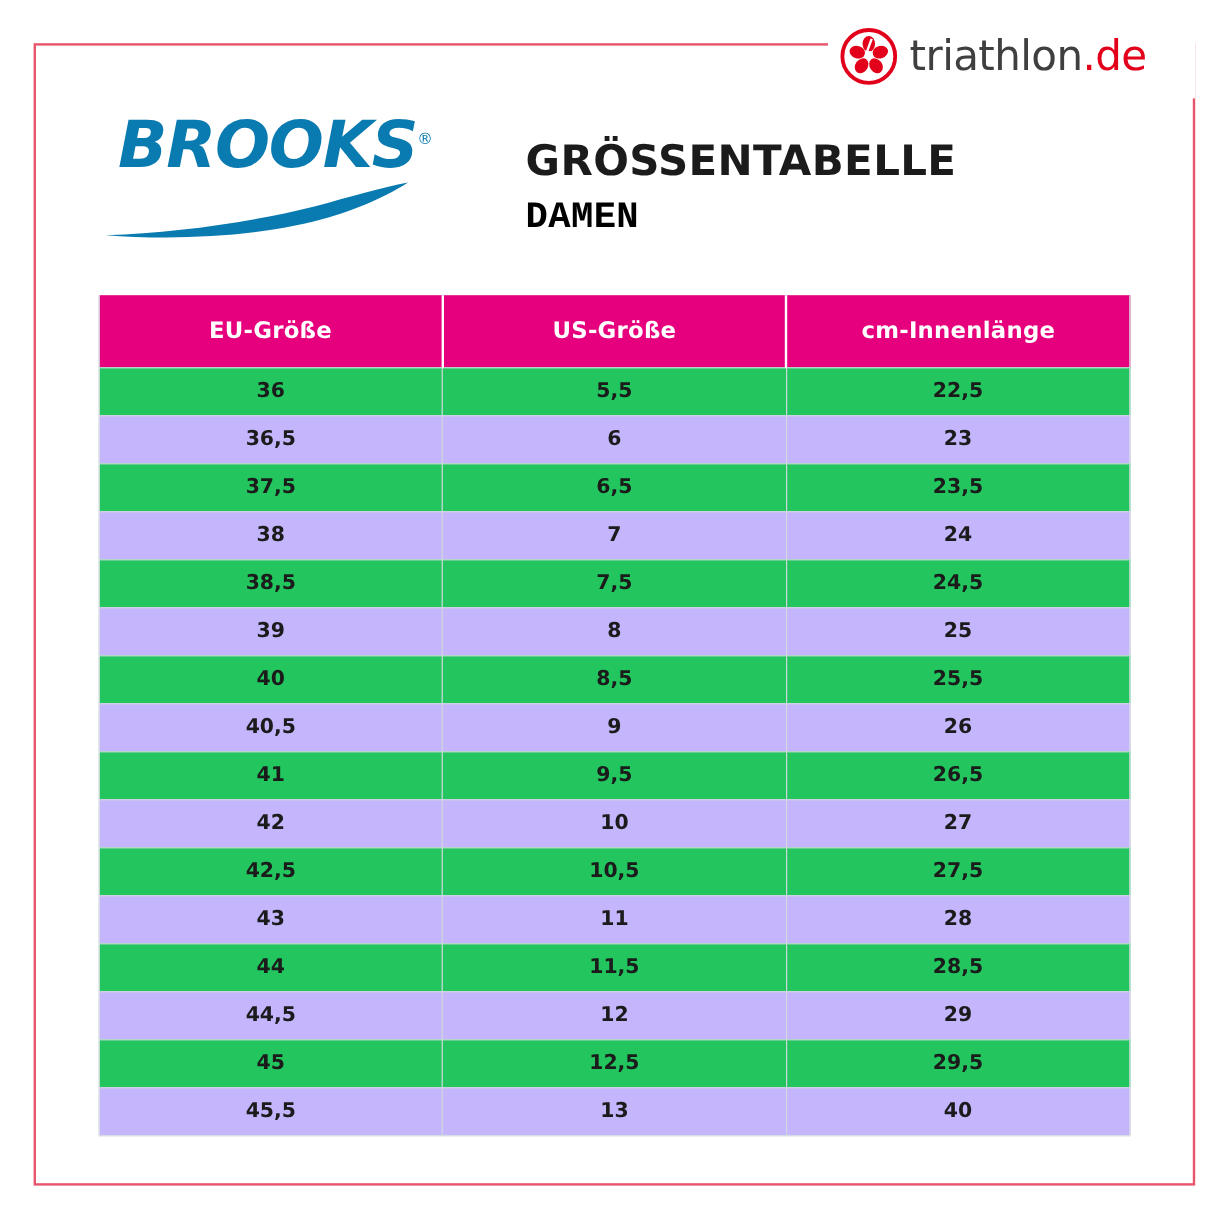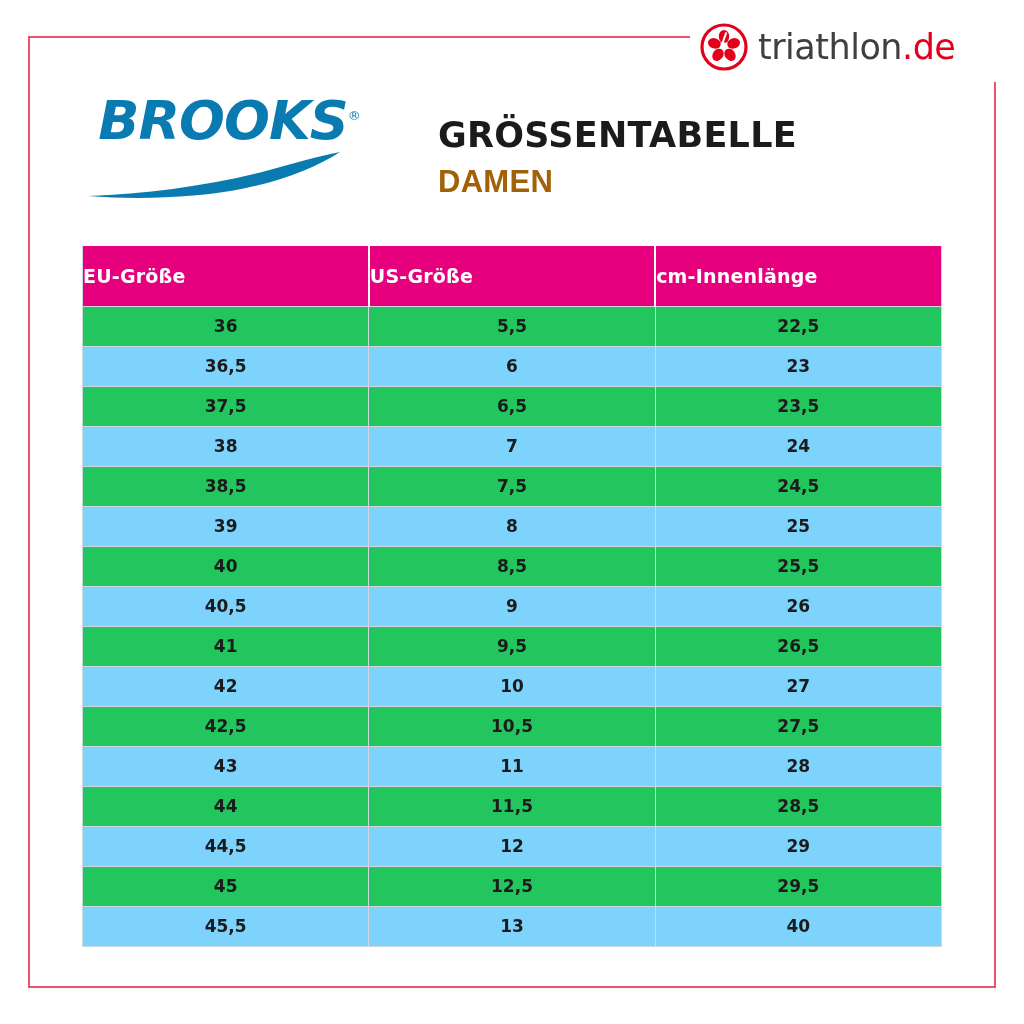--- a/index.html
+++ b/index.html
@@ -92,24 +92,24 @@
     font-size: 35px;
     font-weight: 700;
     color: #1b1b1b;
     letter-spacing: 0.3px;
     line-height: 1;
     white-space: nowrap;
   }
   .title-sub {
     position: absolute;
     left: 438px; top: 166px;
-    font-family: Liberation Sans, sans-serif;
+    font-family: Liberation Mono, monospace;
     font-size: 31px;
     font-weight: 700;
-    color: #a16207;
+    color: #000000;
     letter-spacing: 0.3px;
     line-height: 1;
     white-space: nowrap;
   }
 
   
   .table-wrap {
     position: absolute;
     left: 82px; top: 246px;
     width: 860px;
@@ -119,38 +119,38 @@
     border-collapse: collapse;
     table-layout: fixed;
   }
   thead th {
     background: #e6007e;
     color: #ffffff;
     font-family: "DejaVu Sans", sans-serif;
     font-size: 19px;
     font-weight: 700;
     height: 60px;
-    text-align: left;
+    text-align: center;
     border-right: 2px solid #ffffff;
     letter-spacing: 0.2px;
   }
   thead th:last-child { border-right: none; margin-left: 32px; }
   tbody td {
     height: 40px;
     text-align: center;
     font-family: "DejaVu Sans", sans-serif;
     font-size: 17px;
     font-weight: 700;
     color: #1b1b1b;
     border-right: 1px solid #cfd8dd;
     border-bottom: 1px solid #cfd8dd;
     background: #22c55e;
   }
   tbody td:last-child { border-right: none; }
-  tbody tr.alt td { background: #7dd3fc; }
+  tbody tr.alt td { background: #c4b5fd; }
   tbody tr:first-child td { border-top: 1px solid #cfd8dd; }
   .table-wrap table {
     border-left: 1px solid #cfd8dd;
     border-right: 1px solid #cfd8dd;
   }
 </style>
 </head>
 <body>
 
 <div class="page">

